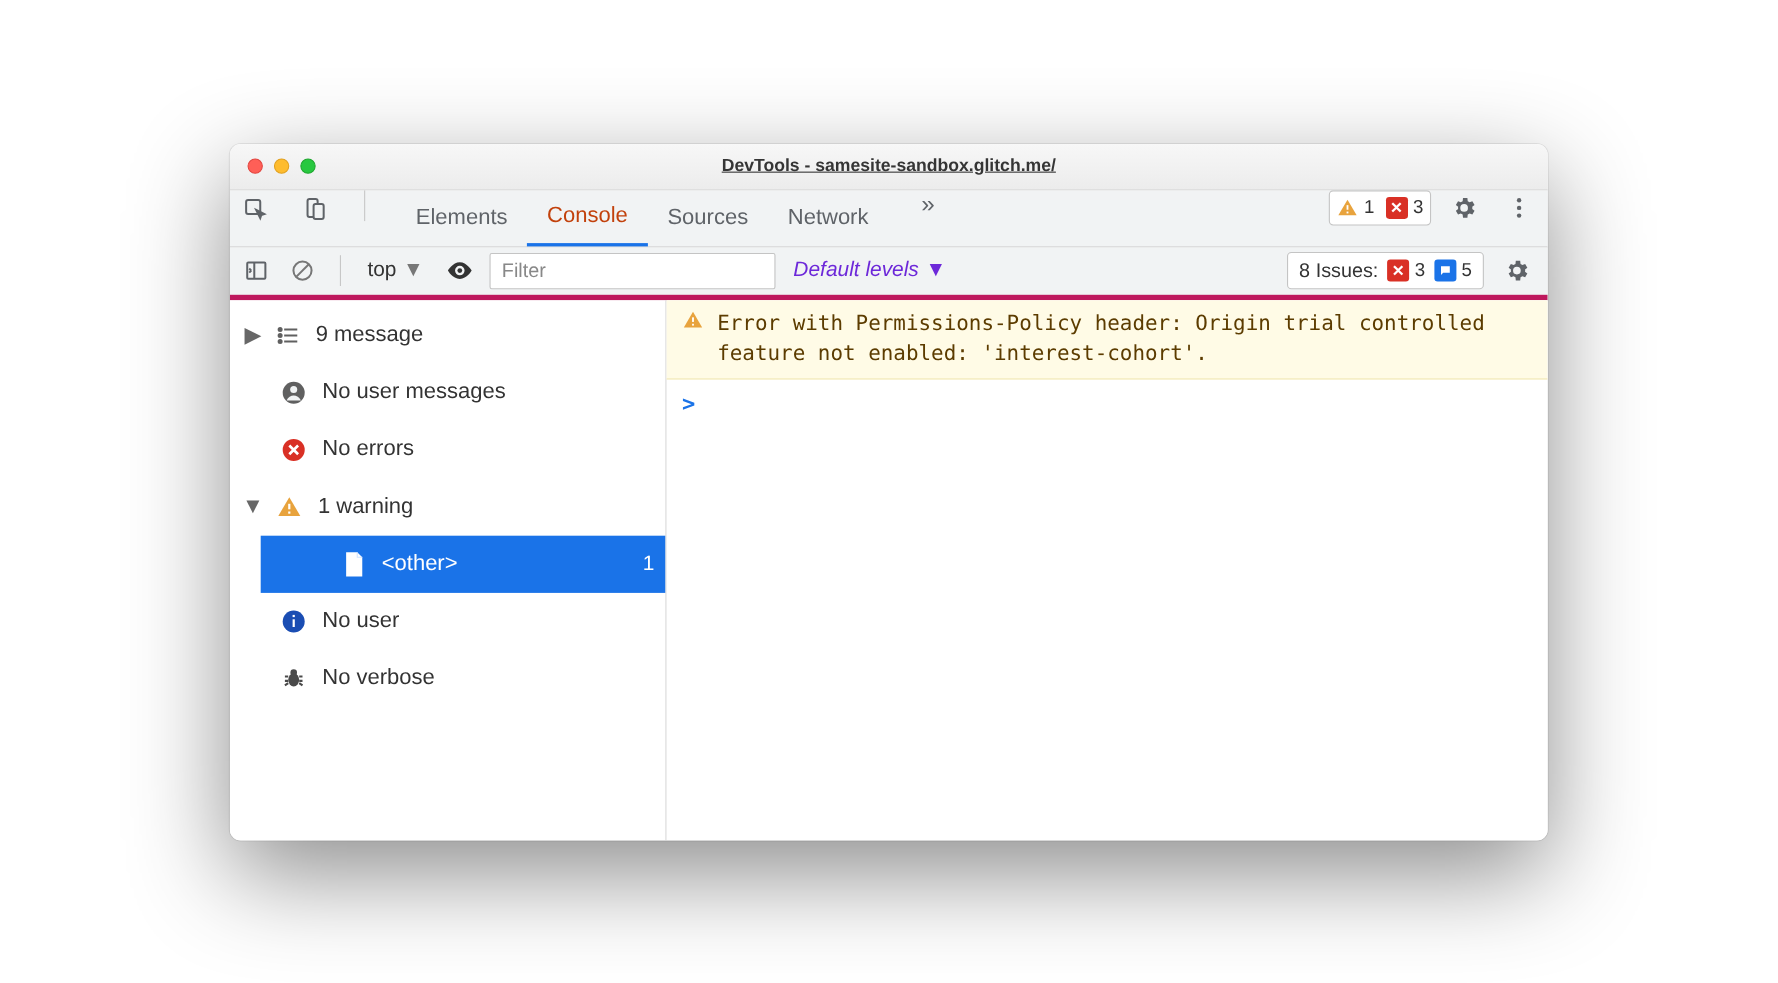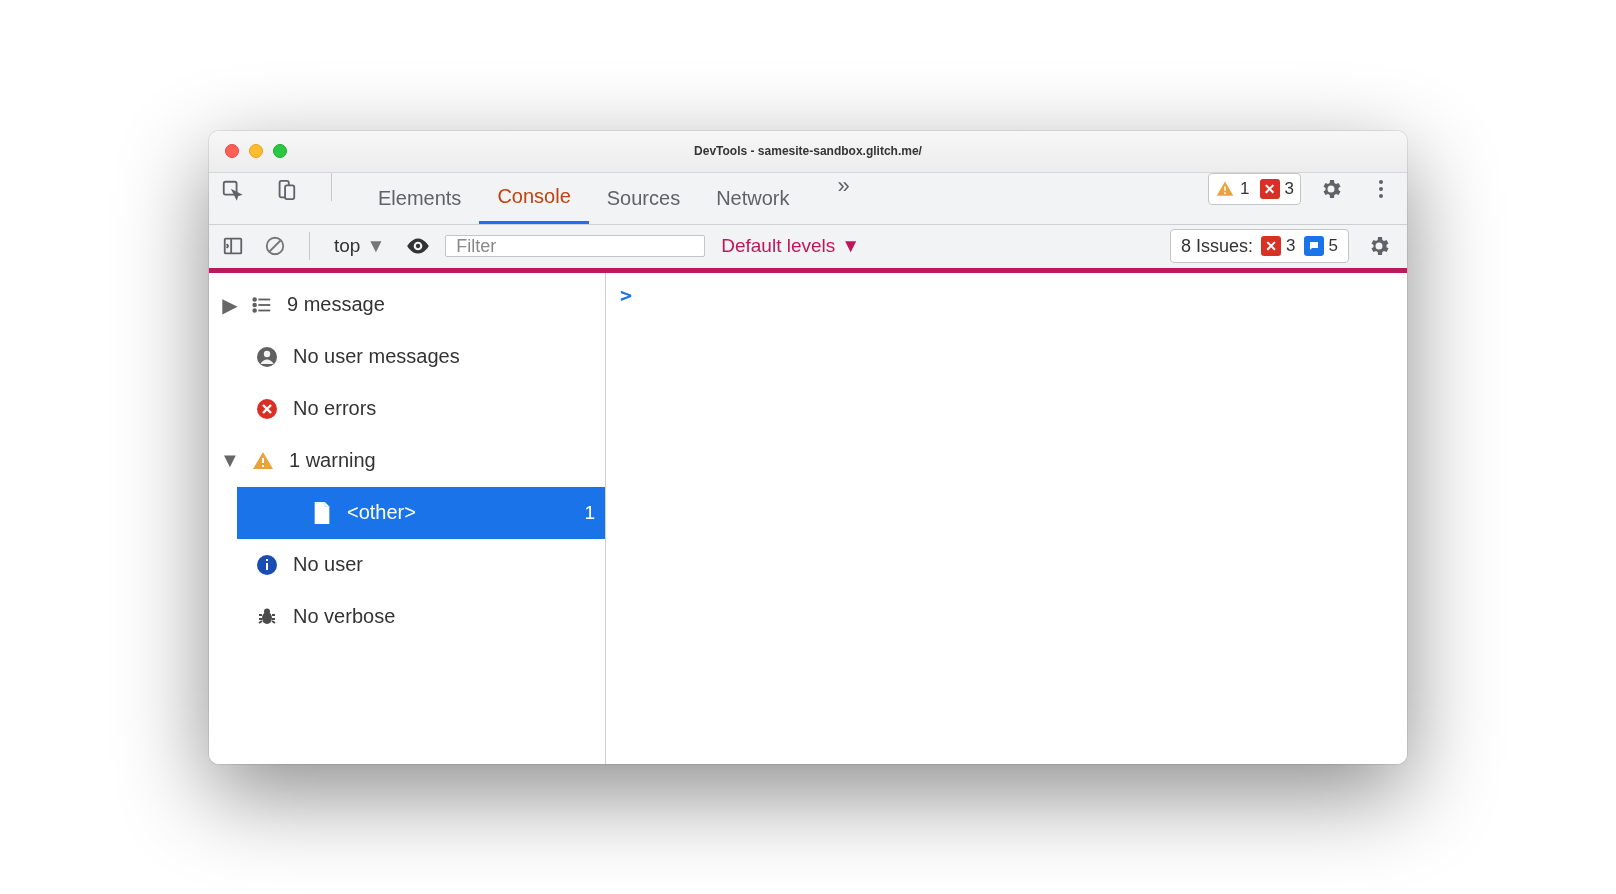--- a/index.html
+++ b/index.html
@@ -28,21 +28,21 @@
     border-bottom: 1px solid #d7d7d7;
     display: flex;
     align-items: center;
     position: relative;
   }
   .traffic { display: flex; gap: 10px; margin-left: 16px; }
   .dot { width: 14px; height: 14px; border-radius: 50%; }
   .dot.red { background:#ff5f57; border:1px solid #e24640; }
   .dot.yellow { background:#febc2e; border:1px solid #e1a120; }
   .dot.green { background:#28c840; border:1px solid #1fa72f; }
-  .titletext { position:absolute; left:0; right:0; text-align:center; font-weight:600; font-size:12px; color:#353535; pointer-events:none;}
+  .titletext { position:absolute; left:0; right:0; text-align:center; font-weight:600; font-size:16px; color:#353535; pointer-events:none;text-decoration:underline;}
   .tabbar {
     height: 52px;
     background:#f1f3f4;
     border-bottom:1px solid #cfcfcf;
     display:flex; align-items:flex-start;
     padding: 0 6px;
     gap: 20px;
   }
   .tabbar .ico-btn { width:34px; height:34px; display:flex; align-items:center; justify-content:center; color:#555; cursor:pointer; border-radius:4px;}
   .divider { width:1px; height:28px; background:#c7c7c7; margin:0 8px;}
@@ -54,23 +54,23 @@
   .badge-box { display:flex; align-items:center; background:#fff; border:1px solid #c4c4c4; border-radius:4px; padding:3px 6px; gap:10px; height:32px;}
   .badge-item { display:flex; align-items:center; gap:5px; font-size:17px; color:#333;}
   .gear, .kebab { color:#5f6368; cursor:pointer; padding:0 8px;}
   .toolbar2 {
     height:48px; background:#f1f3f4; border-bottom:5px solid #be185d;
     display:flex; align-items:center; padding:0 8px; gap:10px;
   }
   .toolbar2 .tb-btn { width:32px; height:32px; display:flex; align-items:center; justify-content:center; color:#555; cursor:pointer; }
   .context-sel { display:flex; align-items:center; gap:6px; color:#333; font-size:19px; cursor:pointer; padding:0 6px;}
   .eye-btn { width:34px; height:34px; display:flex; align-items:center; justify-content:center; cursor:pointer;}
-  .filter-input { width:260px; height:22px; border:1px solid #c4c4c4; border-radius:2px; padding:0 10px; font-size:18px; color:#be185d; background:#fff;}
+  .filter-input { width:260px; height:33px; border:1px solid #c4c4c4; border-radius:2px; padding:0 10px; font-size:18px; color:#be185d; background:#fff;}
   .filter-input::placeholder { color:#888; }
-  .levels { color:#be185d; font-size:19px; display:flex; align-items:center; gap:6px; cursor:pointer; padding:0 6px;}
+  .levels { color:#6d28d9; font-size:19px; display:flex; align-items:center; gap:6px; cursor:pointer; padding:0 6px;font-style:italic;}
   .issues-box { display:flex; align-items:center; gap:8px; background:#fff; border:1px solid #c4c4c4; border-radius:4px; padding:4px 10px; height:34px; font-size:18px; color:#333;}
   .content { flex:1; display:flex; min-height:0;}
   .sidebar { width:397px; border-right:1px solid #cfcfcf; background:#fff; overflow:auto; padding-top:6px;}
   .side-row { display:flex; align-items:center; height:52px; padding:0 10px 0 14px; gap:14px; font-size:20px; color:#333; cursor:pointer;}
   .side-row .arrow { width:14px; display:inline-flex; justify-content:center; color:#676767;}
   .side-row.indent { padding-left:46px;}
   .side-row.indent2 { padding-left:74px;margin-left:28px;}
   .side-row.selected { background:#1a73e8; color:#fff;}
   .side-row.selected .count { color:#fff;}
   .count { margin-left:auto; font-size:19px; color:#333;}
@@ -274,18 +274,26 @@
               <ellipse cx="12" cy="13" rx="5" ry="6"></ellipse>
               <circle cx="12" cy="6.5" r="3"></circle>
               <path d="M4 10h3M4 14h3M4 18l3-2M20 10h-3M20 14h-3M20 18l-3-2" stroke="#4a4a4a" stroke-width="2"></path>
             </svg>
           </span>
         <span>No verbose</span>
       </div>
     </div>
 
     <div class="console-pane">
+      <div class="warn-msg">
+        <svg class="warn-tri" viewBox="0 0 24 24">
+            <path d="M12 3 L22 20 H2 Z" fill="#e8a33d"></path>
+            <rect x="11" y="9" width="2" height="5" fill="#fff"></rect>
+            <rect x="11" y="16" width="2" height="2" fill="#fff"></rect>
+          </svg>
+        <div>Error with Permissions-Policy header: Origin trial controlled feature not enabled: 'interest-cohort'.</div>
+      </div>
       <div class="prompt">
         <span>&gt;</span>
       </div>
     </div>
   </div>
 </div>
 
 </body></html>

